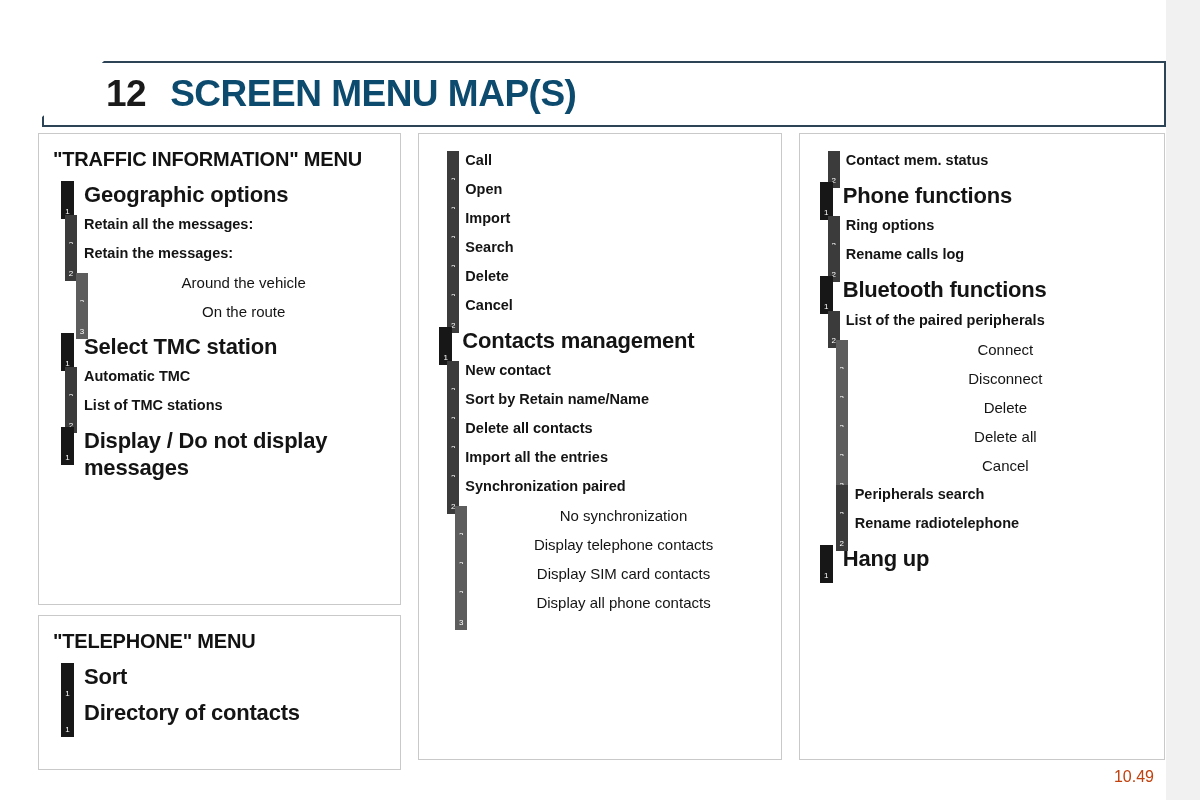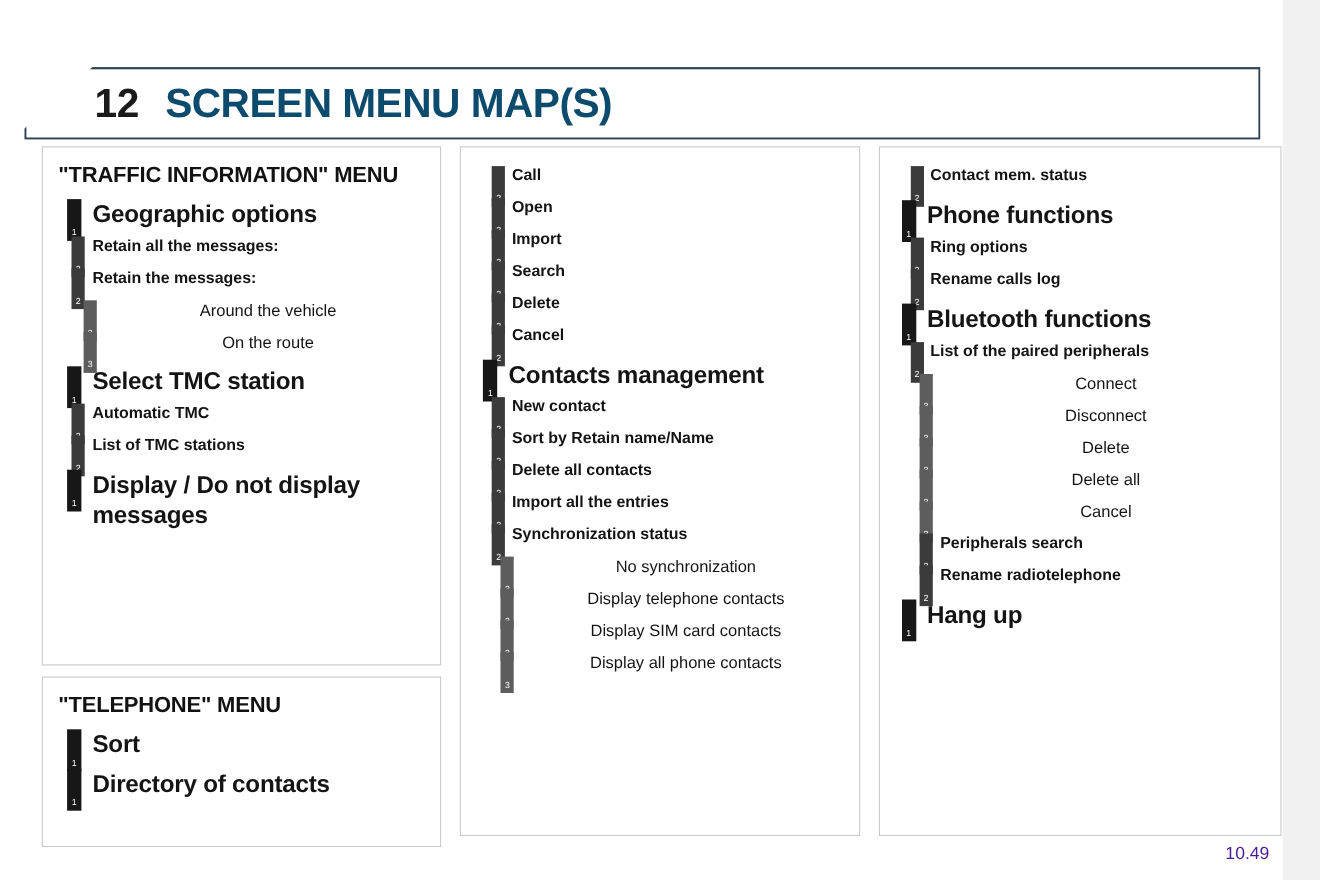--- a/index.html
+++ b/index.html
@@ -20,21 +20,21 @@
   .edge-band {
     position: absolute;
     top: 0; right: 0;
     width: 34px; height: 800px;
     background: #f1f1f1;
   }
 
   
   .header {
     position: absolute;
-    left: 22px; top: 61px;
+    left: 42px; top: 61px;
     width: 1124px; height: 66px;
     background: #ffffff;
     border: 2px solid #2d4356;
     clip-path: polygon(62px 0, 100% 0, 100% 100%, 0 100%, 0 56px);
     display: flex;
     align-items: center;
   }
   .header-inner {
     display: flex;
     align-items: baseline;
@@ -163,21 +163,21 @@
 
   
   .lv2.indent .marker { left: 28px; }
   .lv2.indent .label  { margin-left: 47px; }
 
   
   .page-number {
     position: absolute;
     right: 46px; bottom: 14px;
     font-size: 16px;
-    color: #4c1d95;
+    color: #c2410c;
   }
 </style>
 </head>
 <body>
 
 <div class="page">
 
   <div class="edge-band"></div>
 
   <div class="header">
@@ -305,21 +305,21 @@
           <li class="row lv2">
             <span class="marker">2</span>
             <span class="label">Delete all contacts</span>
           </li>
           <li class="row lv2">
             <span class="marker">2</span>
             <span class="label">Import all the entries</span>
           </li>
           <li class="row lv2">
             <span class="marker">2</span>
-            <span class="label">Synchronization status</span>
+            <span class="label">Synchronization paired</span>
           </li>
 
           <li class="row lv3">
             <span class="marker">3</span>
             <span class="label">No synchronization</span>
           </li>
           <li class="row lv3">
             <span class="marker">3</span>
             <span class="label">Display telephone contacts</span>
           </li>

